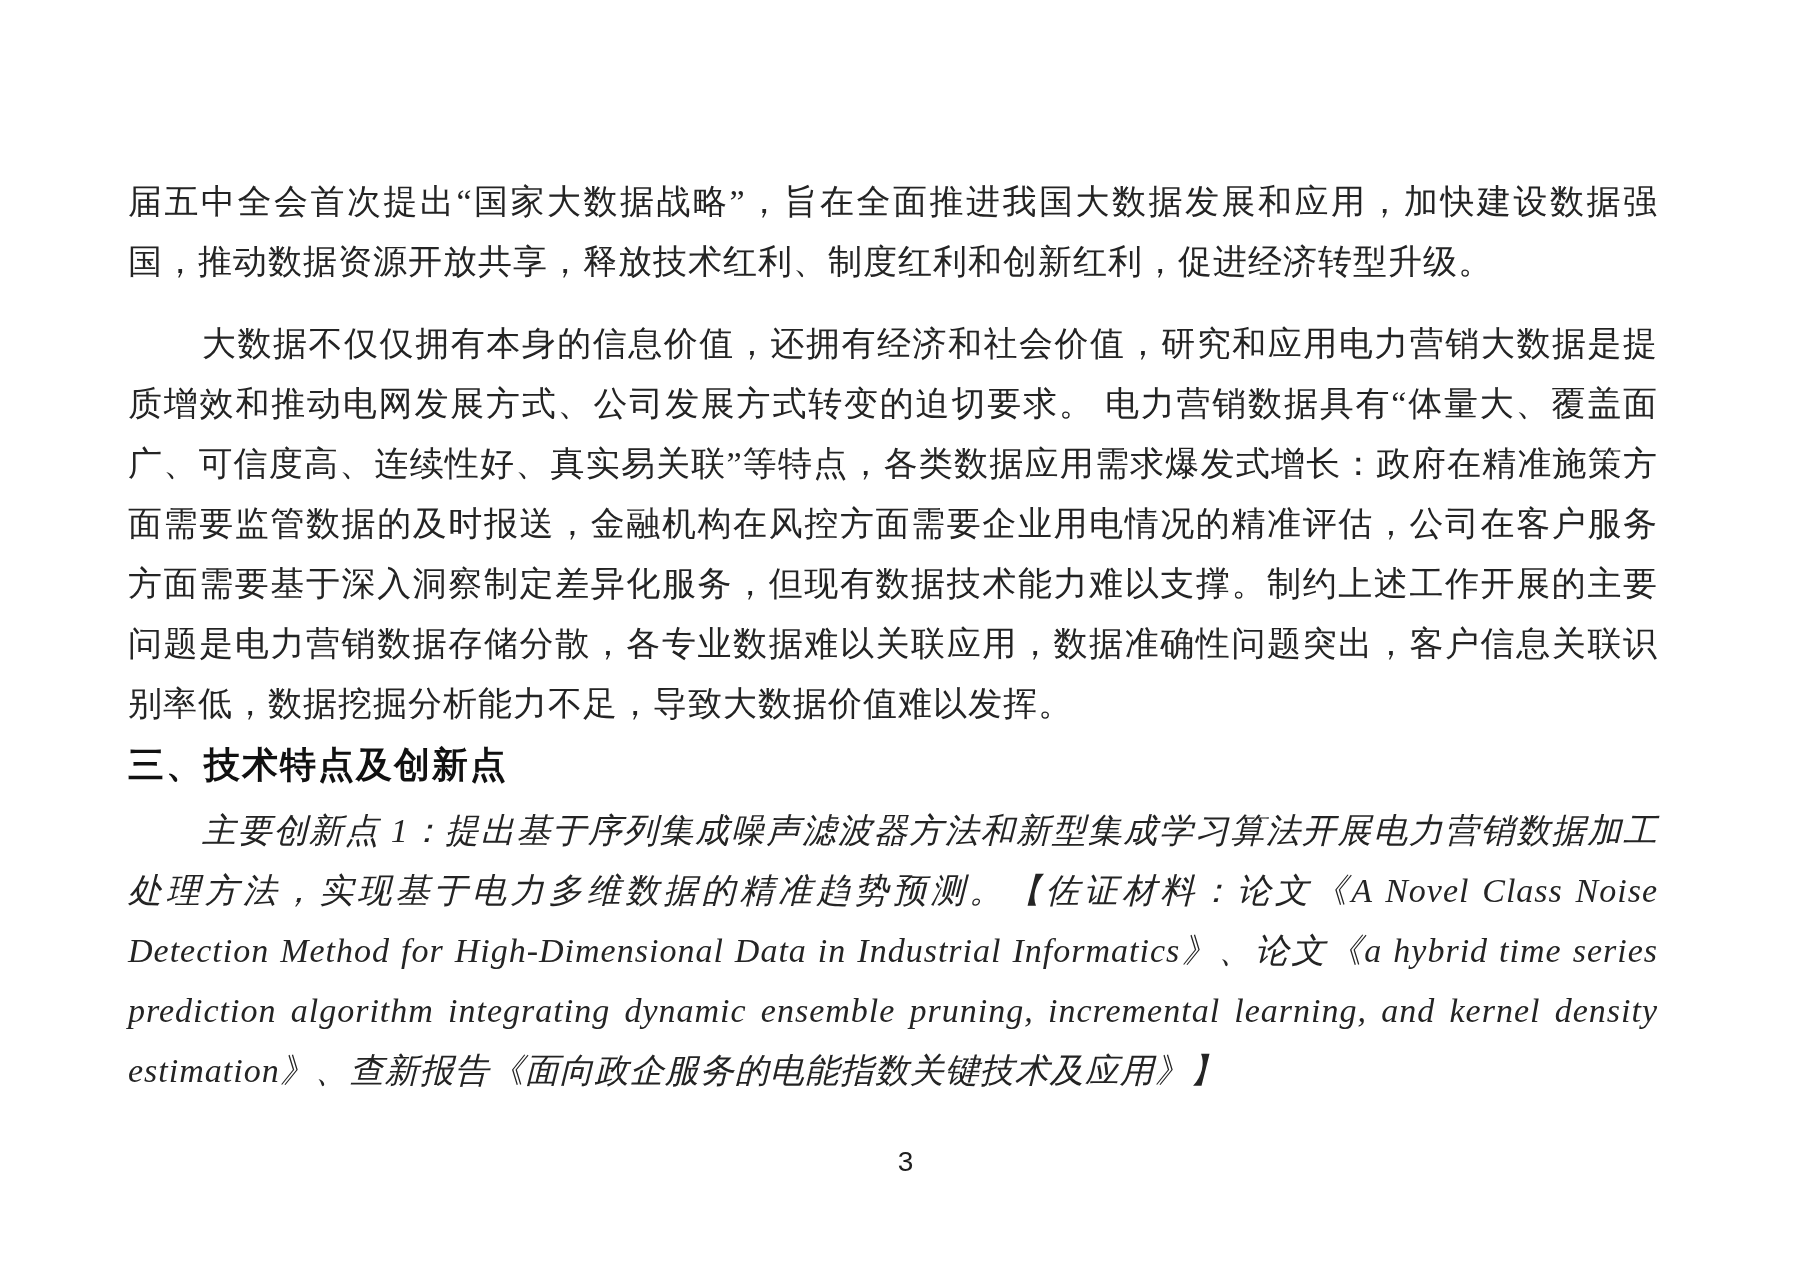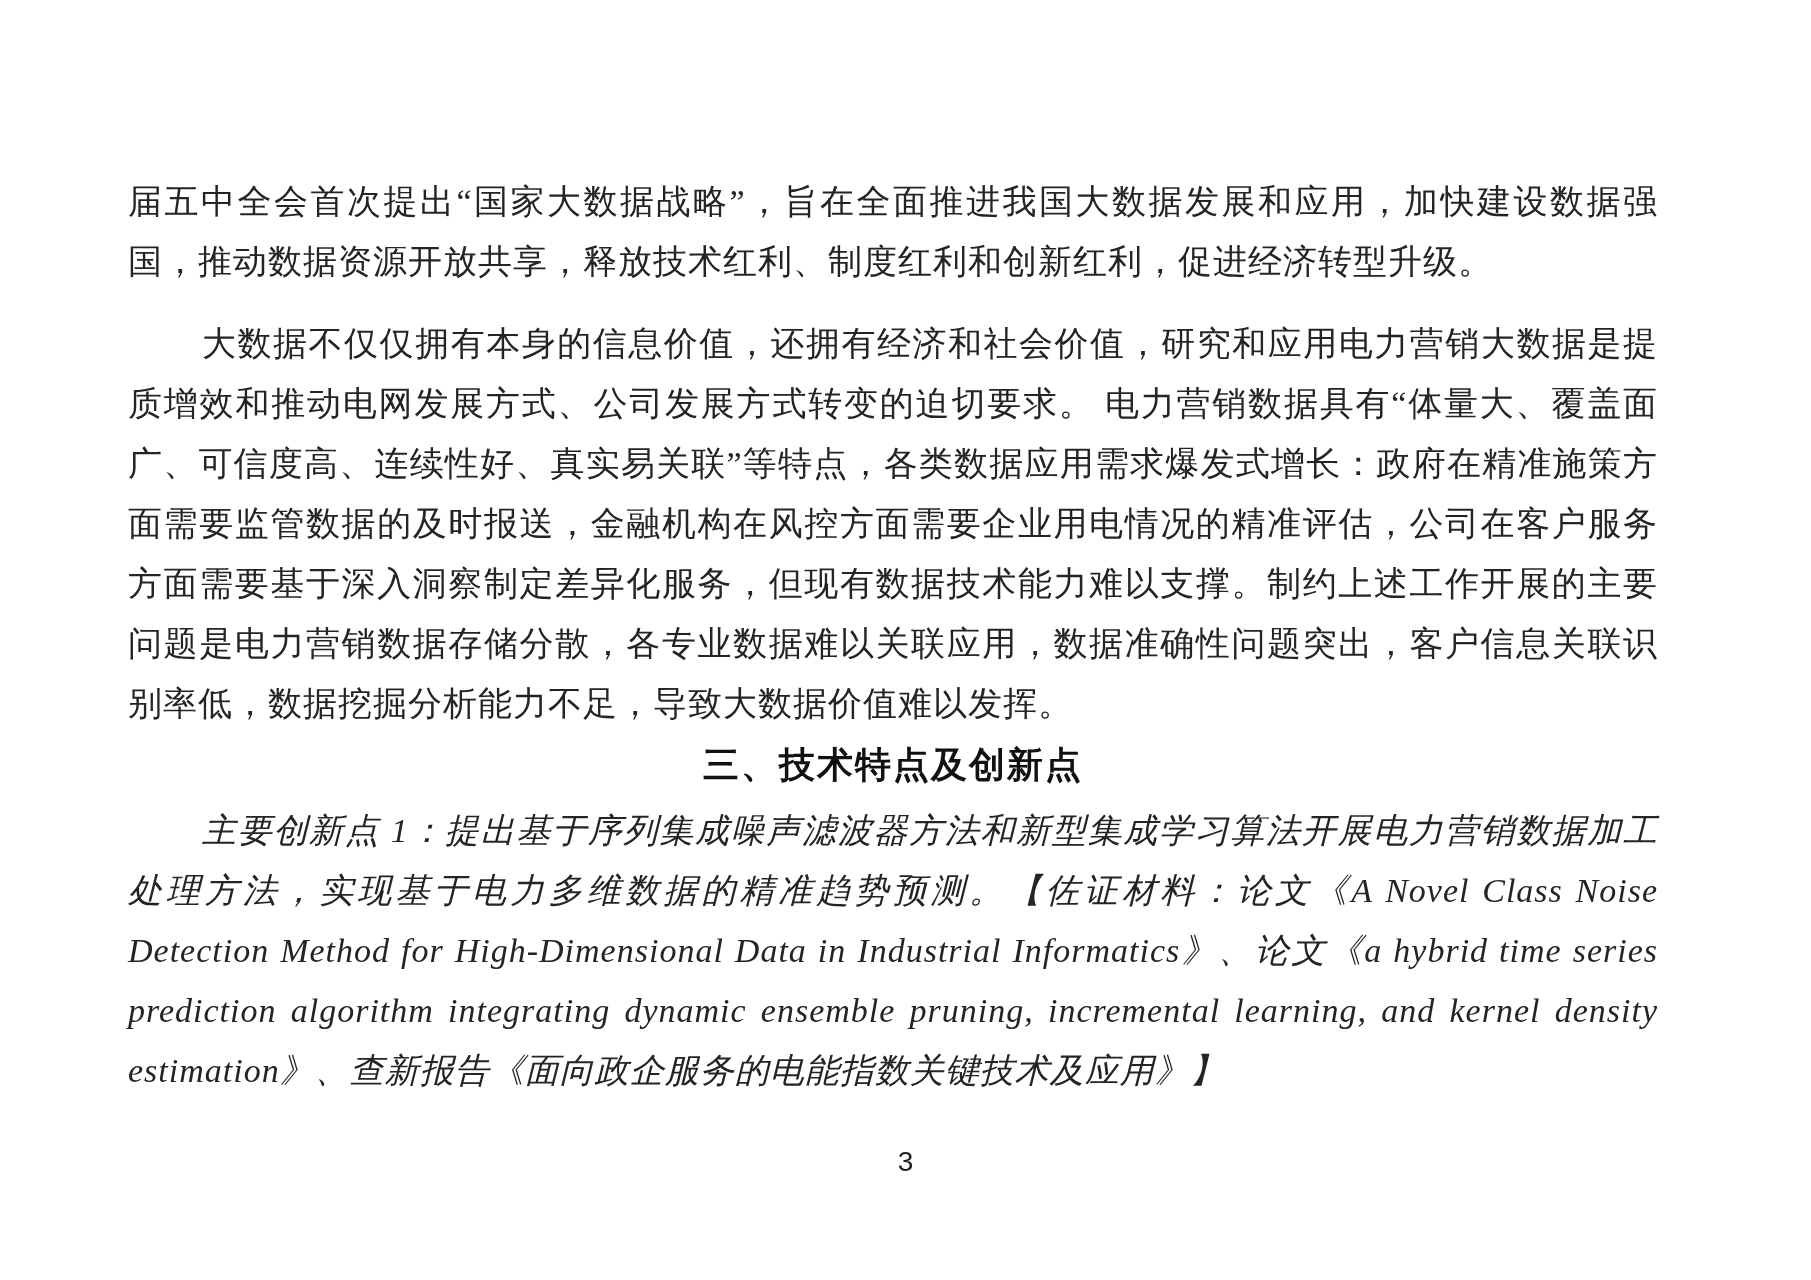--- a/index.html
+++ b/index.html
@@ -48,21 +48,20 @@
   }
 
   .section-heading {
     font-family: "Liberation Sans", "DejaVu Sans", sans-serif;
     font-weight: 700;
     font-size: 36px;
     line-height: 62px;
     letter-spacing: 2px;
     color: #111111;
     margin: 0;
-    text-align: center;
   }
 
   .body-text.innovation {
     margin-top: 5px;
     font-style: italic;
   }
 
   .page-footer {
     position: absolute;
     left: 0;

